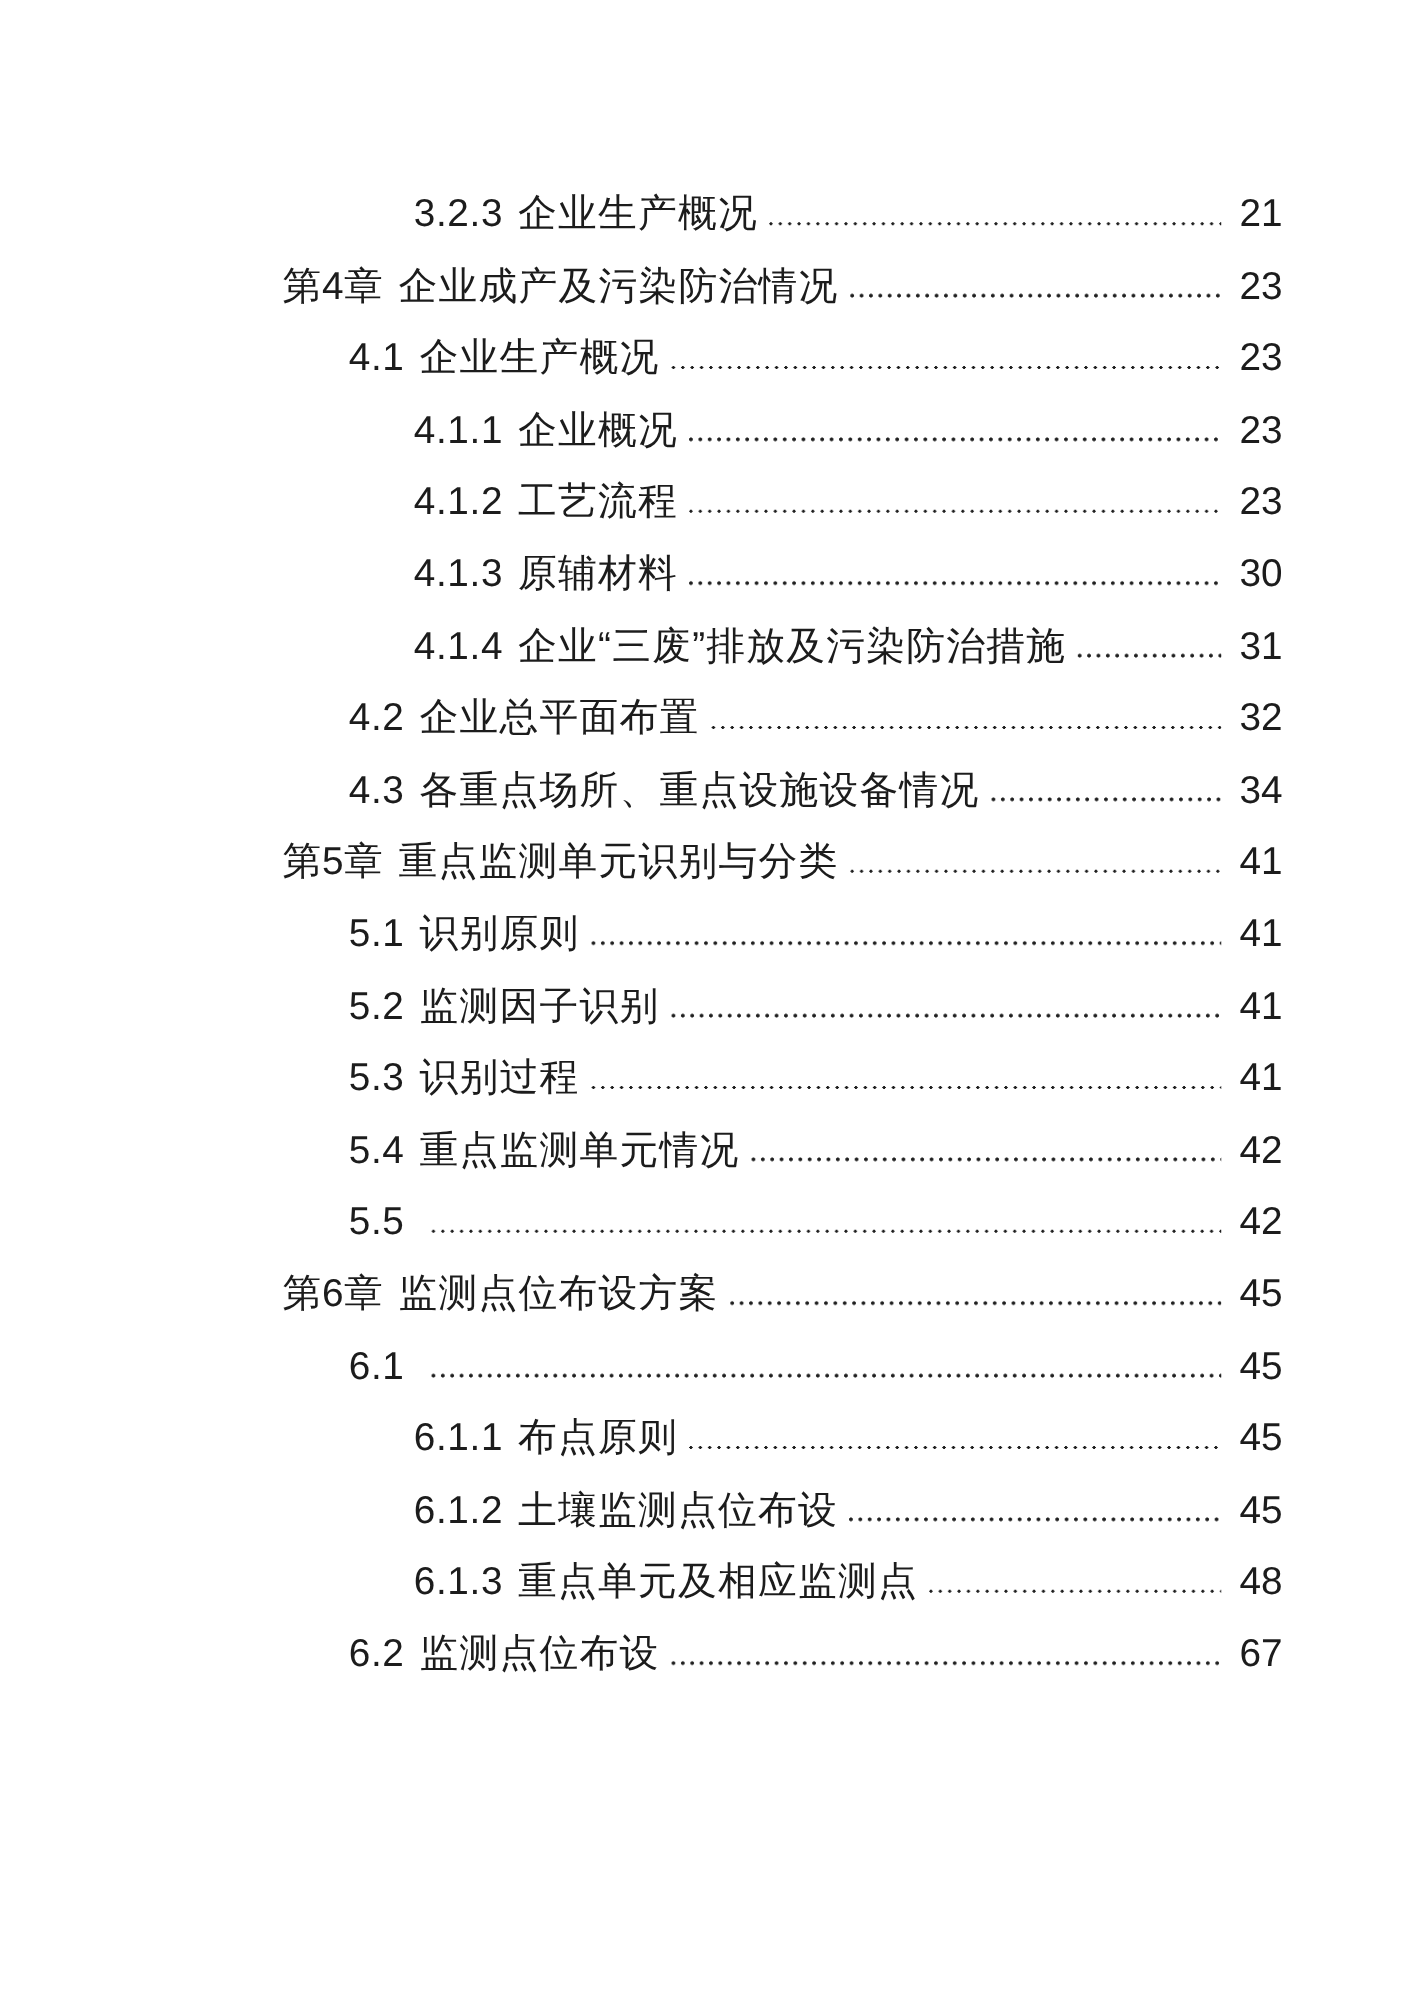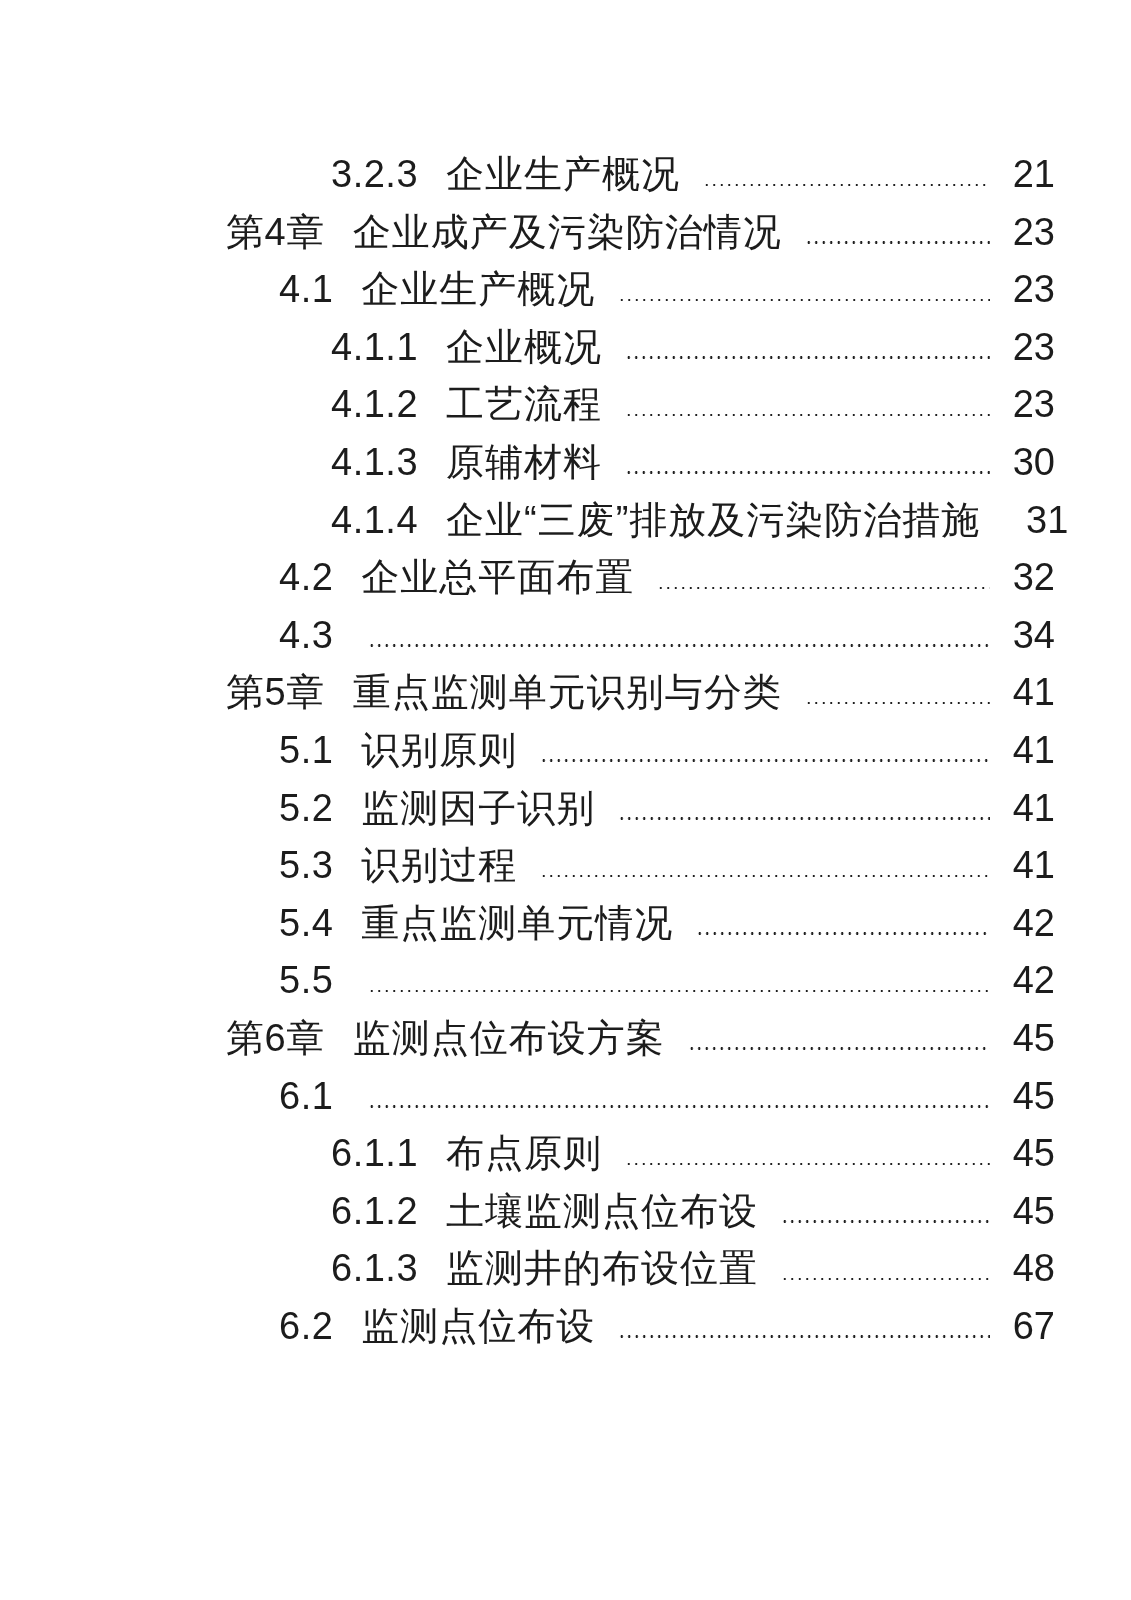--- a/index.html
+++ b/index.html
@@ -20,25 +20,24 @@
     top: 139px;
     left: 0;
     right: 0;
   }
   .toc-row {
     display: flex;
     align-items: baseline;
     box-sizing: border-box;
     height: 57.6px;
     padding-top: 14px;
-    padding-right: 76px;
-    font-size: 38px;
+    padding-right: 105px;
+    font-size: 31px;
     line-height: 1.15;
     white-space: nowrap;
-    gap: 16px;
   }
   .toc-row.lvl1 { padding-left: 226px; }
   .toc-row.lvl2 { padding-left: 279px; }
   .toc-row.lvl3 { padding-left: 331px; }
   .num {
     flex: 0 0 auto;
     margin-right: 12px;
     letter-spacing: 0.5px;
   }
   .gap-wide .num { }
@@ -117,20 +116,21 @@
 
   <div class="toc-row lvl2">
     <span class="num">4.2</span>
     <span class="title">企业总平面布置</span>
     <span class="leader"></span>
     <span class="pagenum">32</span>
   </div>
 
   <div class="toc-row lvl2">
     <span class="num">4.3</span>
+    <span class="title">各重点场所、重点设施设备情况</span>
     <span class="leader"></span>
     <span class="pagenum">34</span>
   </div>
 
   <div class="toc-row lvl1">
     <span class="num">第5章</span>
     <span class="title">重点监测单元识别与分类</span>
     <span class="leader"></span>
     <span class="pagenum">41</span>
   </div>
@@ -191,21 +191,21 @@
 
   <div class="toc-row lvl3">
     <span class="num">6.1.2</span>
     <span class="title">土壤监测点位布设</span>
     <span class="leader"></span>
     <span class="pagenum">45</span>
   </div>
 
   <div class="toc-row lvl3">
     <span class="num">6.1.3</span>
-    <span class="title">监测井的布设位置</span>
+    <span class="title">重点单元及相应监测点</span>
     <span class="leader"></span>
     <span class="pagenum">48</span>
   </div>
 
   <div class="toc-row lvl2">
     <span class="num">6.2</span>
     <span class="title">监测点位布设</span>
     <span class="leader"></span>
     <span class="pagenum">67</span>
   </div>

